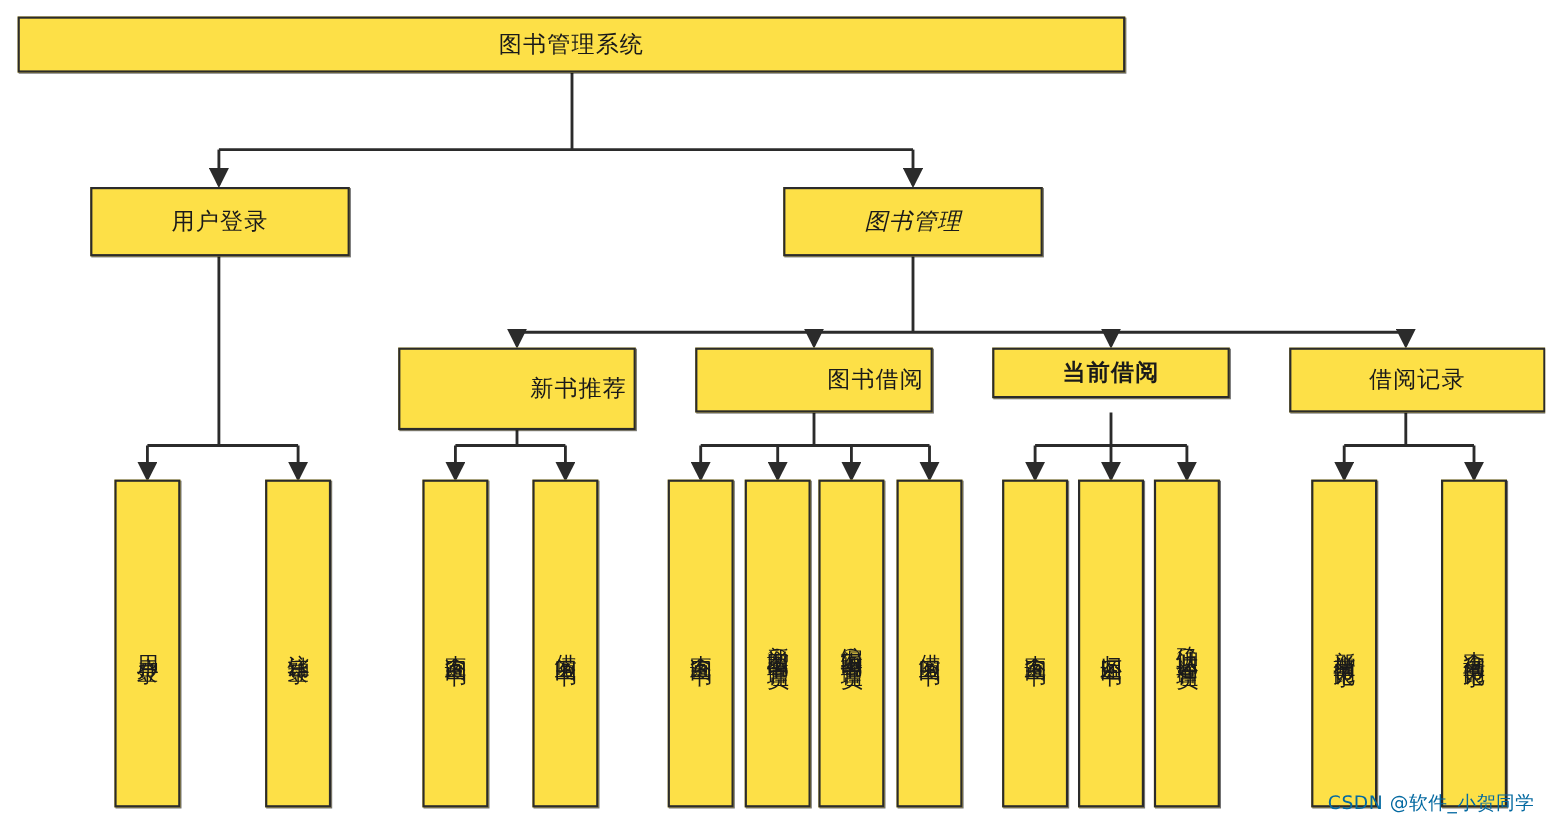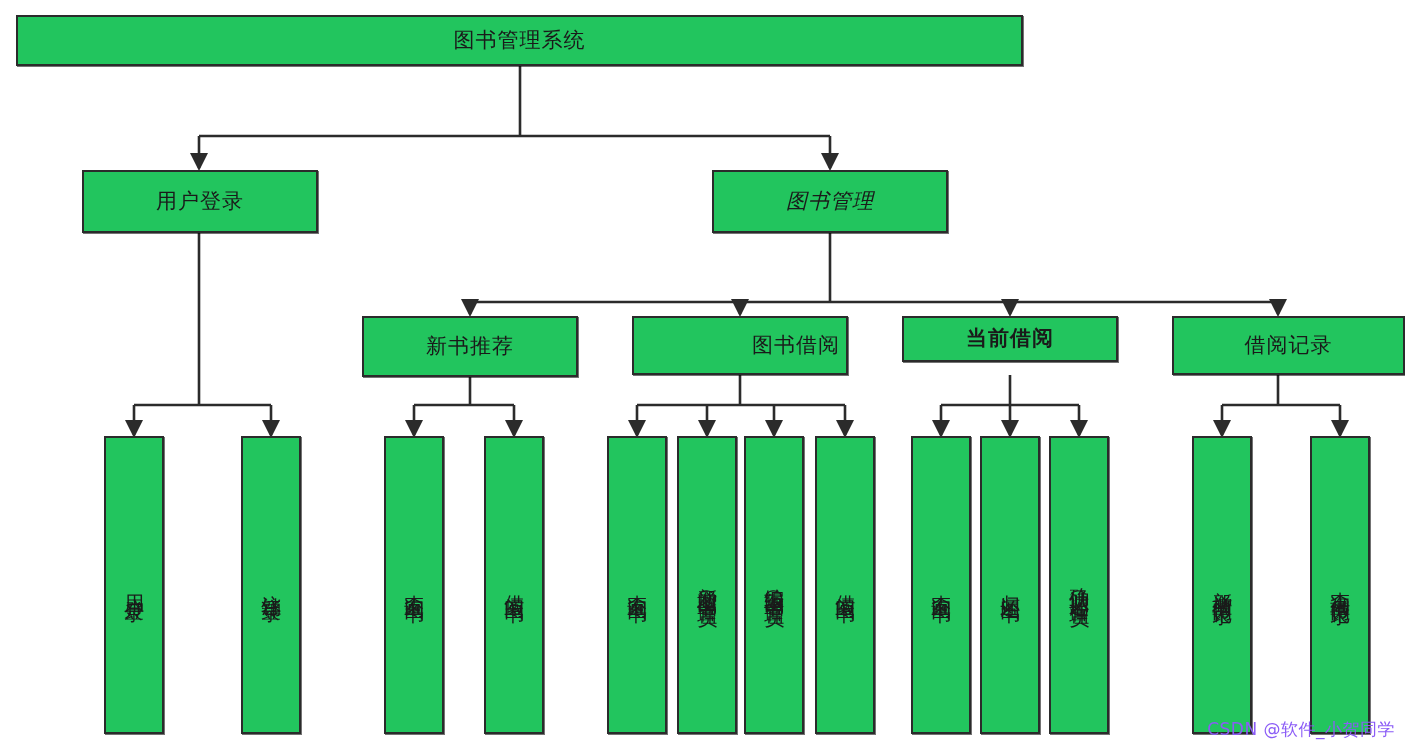--- a/index.html
+++ b/index.html
@@ -23,21 +23,21 @@
     left: 0;
     top: 0;
     width: 1405px;
     height: 747px;
     pointer-events: none;
   }
   .node {
     position: absolute;
     box-sizing: border-box;
     border: 2px solid #2b2b2b;
-    background: #22c55e;
+    background: #fde047;
     display: flex;
     align-items: center;
     justify-content: center;
     text-align: center;
     color: #1a1a1a;
     box-shadow: 1px 1px 0 rgba(0,0,0,0.55);
   }
   .node-h {
     font-size: 21px;
     line-height: 1.2;
@@ -59,21 +59,21 @@
     overflow: hidden;
   }
   .node-v > span {
     display: block;
   }
   #watermark {
     position: absolute;
     right: 10px;
     bottom: 6px;
     font-size: 17px;
-    color: #8b5cf6;
+    color: #0369a1;
     letter-spacing: 0.5px;
     white-space: nowrap;
     user-select: none;
   }
 </style>
 </head>
 <body>
 
 <div id="diagram-root">
 
@@ -132,21 +132,21 @@
   </div>
 
   <div class="node node-h" style="left:82px; top:170px; width:236px; height:63px;">
     <span>用户登录</span>
   </div>
 
   <div class="node node-h" style="left:712px; top:170px; width:236px; height:63px;font-style:italic;">
     <span>图书管理</span>
   </div>
 
-  <div class="node node-h" style="left:362px; top:316px; width:216px; height:61px;">
+  <div class="node node-h" style="left:362px; top:316px; width:216px; height:75px;justify-content:flex-end;">
     <span>新书推荐</span>
   </div>
 
   <div class="node node-h" style="left:632px; top:316px; width:216px; height:59px;justify-content:flex-end;">
     <span>图书借阅</span>
   </div>
 
   <div class="node node-h" style="left:902px; top:316px; width:216px; height:46px;font-weight:bold;">
     <span>当前借阅</span>
   </div>

